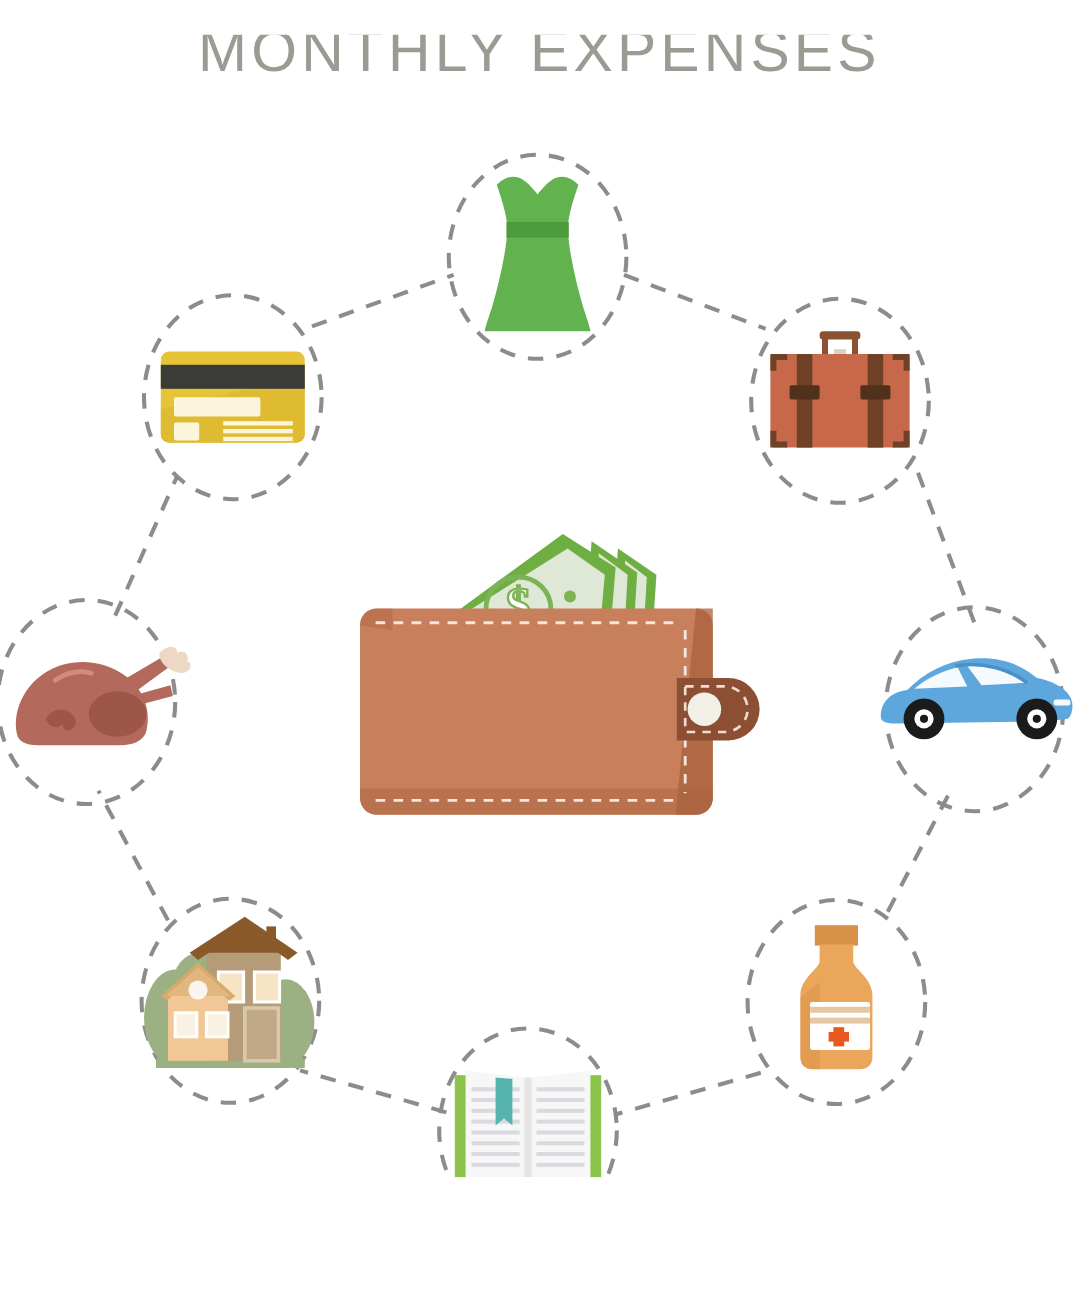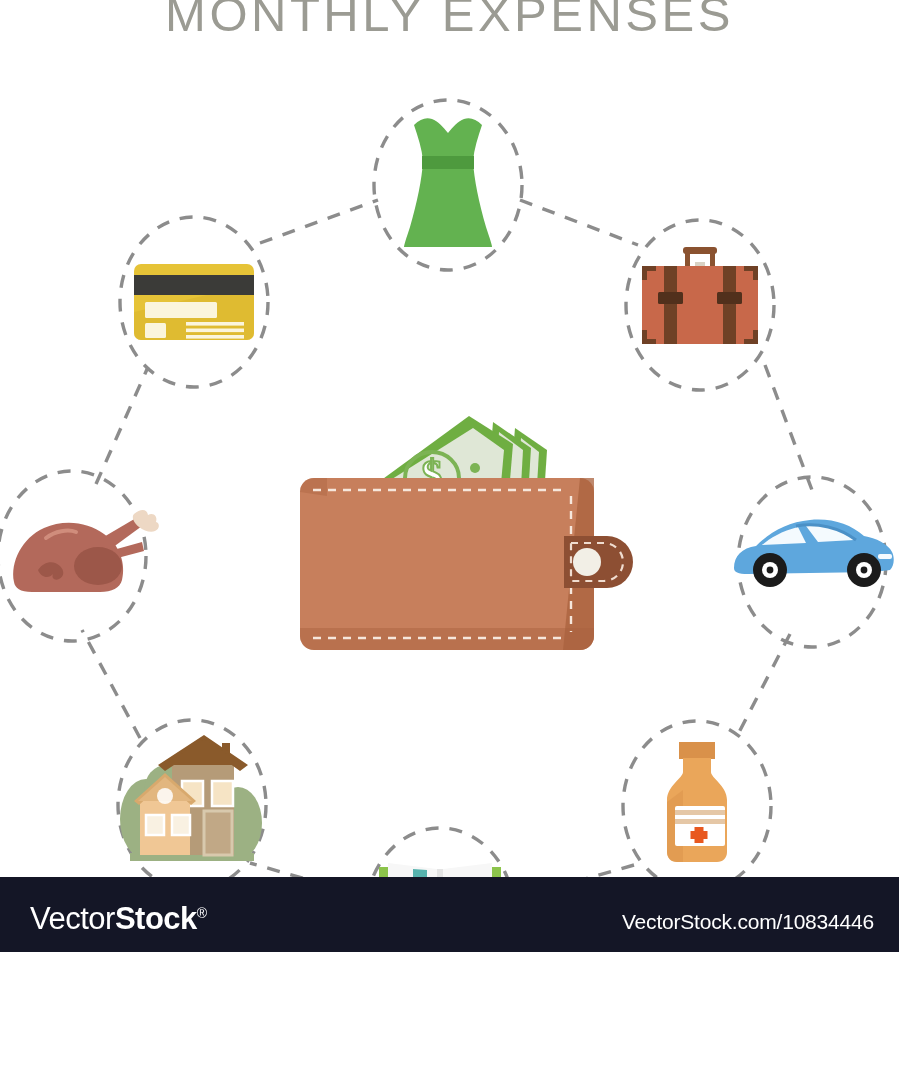--- a/index.html
+++ b/index.html
@@ -9,20 +9,21 @@
   }
   body {
     font-family: "Liberation Sans", sans-serif;
   }
   #page {
     position: relative;
     width: 899px;
     height: 952px;
     background: #ffffff;
     overflow: hidden;
+    margin-top: 29px;
   }
   
   #title {
     position: absolute;
     top: -14px;
     left: 0;
     width: 899px;
     text-align: center;
     font-family: "Liberation Sans", sans-serif;
     font-size: 49px;
@@ -283,20 +284,14 @@
       </g>
 
       <g>
         <path d="M 117 26 L 160 26 A 26 26 0 0 1 160 78 L 117 78 Z" fill="#8d4f33"></path>
         <path d="M 124 33 L 157 33 A 19 19 0 0 1 157 71 L 124 71 Z" fill="none" stroke="#f0ddd0" stroke-width="2.2" stroke-dasharray="7 6"></path>
         <circle cx="140" cy="52" r="14" fill="#f2efe6"></circle>
       </g>
     </g>
   </svg>
 
-  <div id="footer">
-    <div id="logo">
-      <span class="light">Vector</span><span class="bold">Stock</span><span class="reg">®</span>
-    </div>
-    <div id="footer-url">VectorStock.com/10834446</div>
-  </div>
 
 </div>
 
 </body></html>

